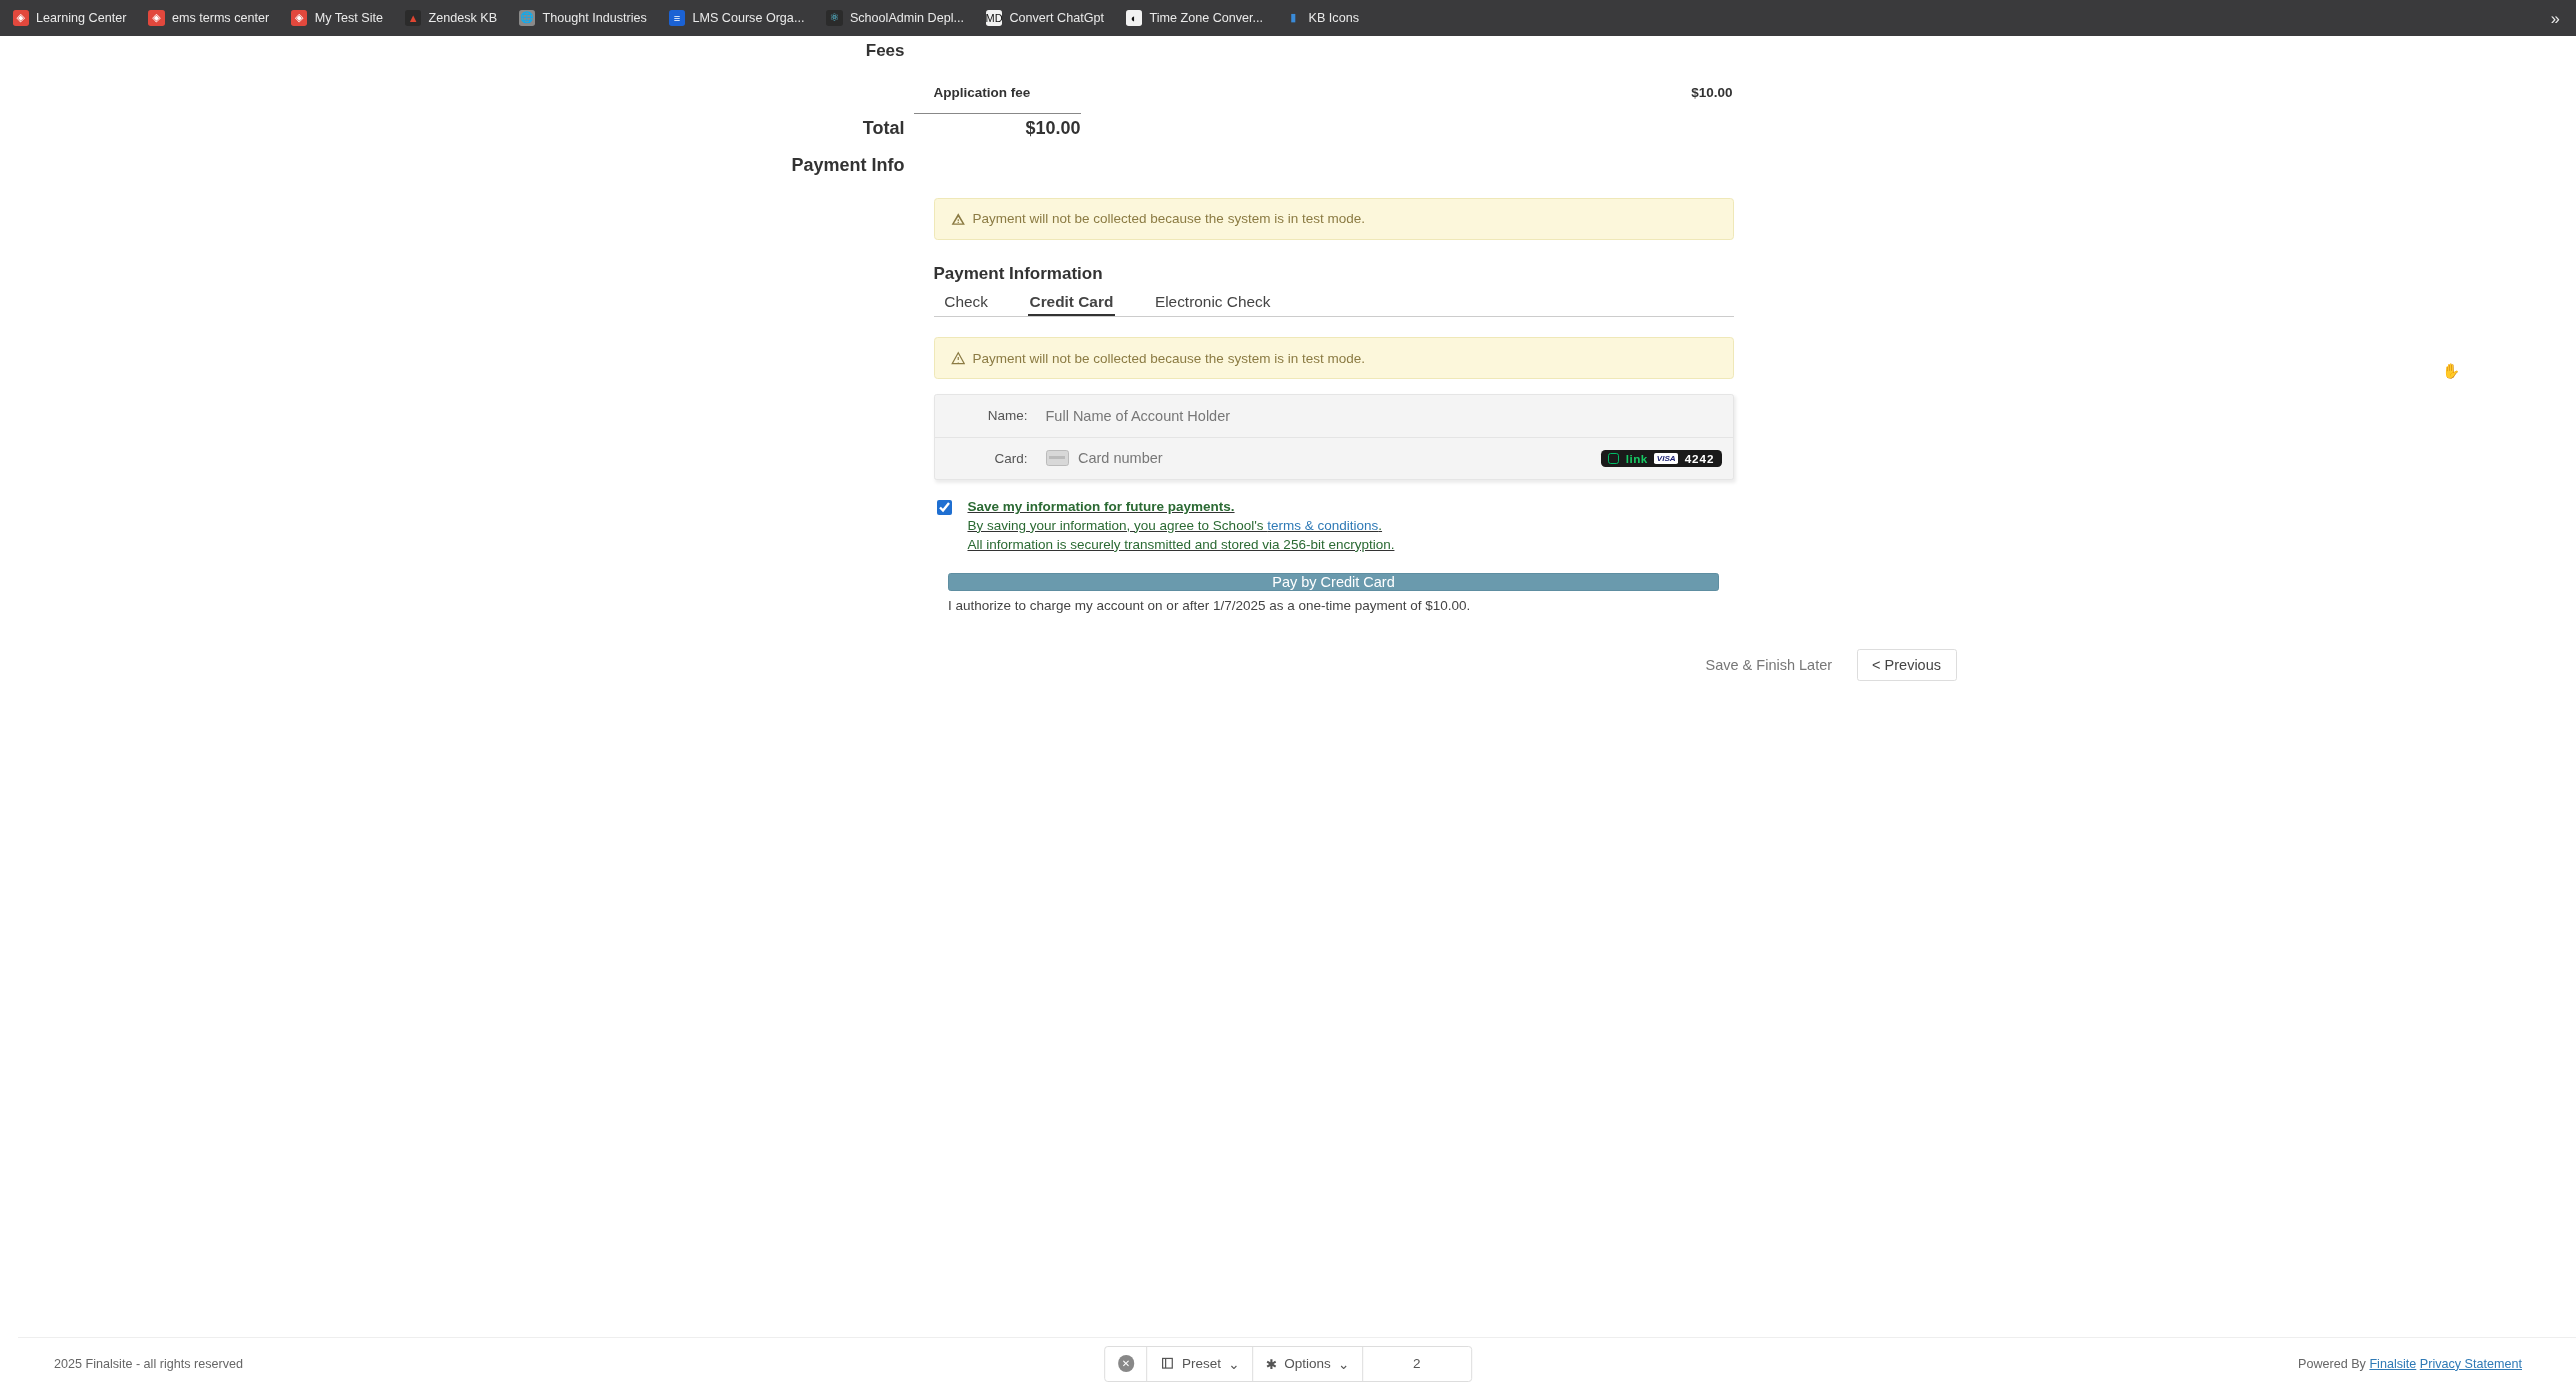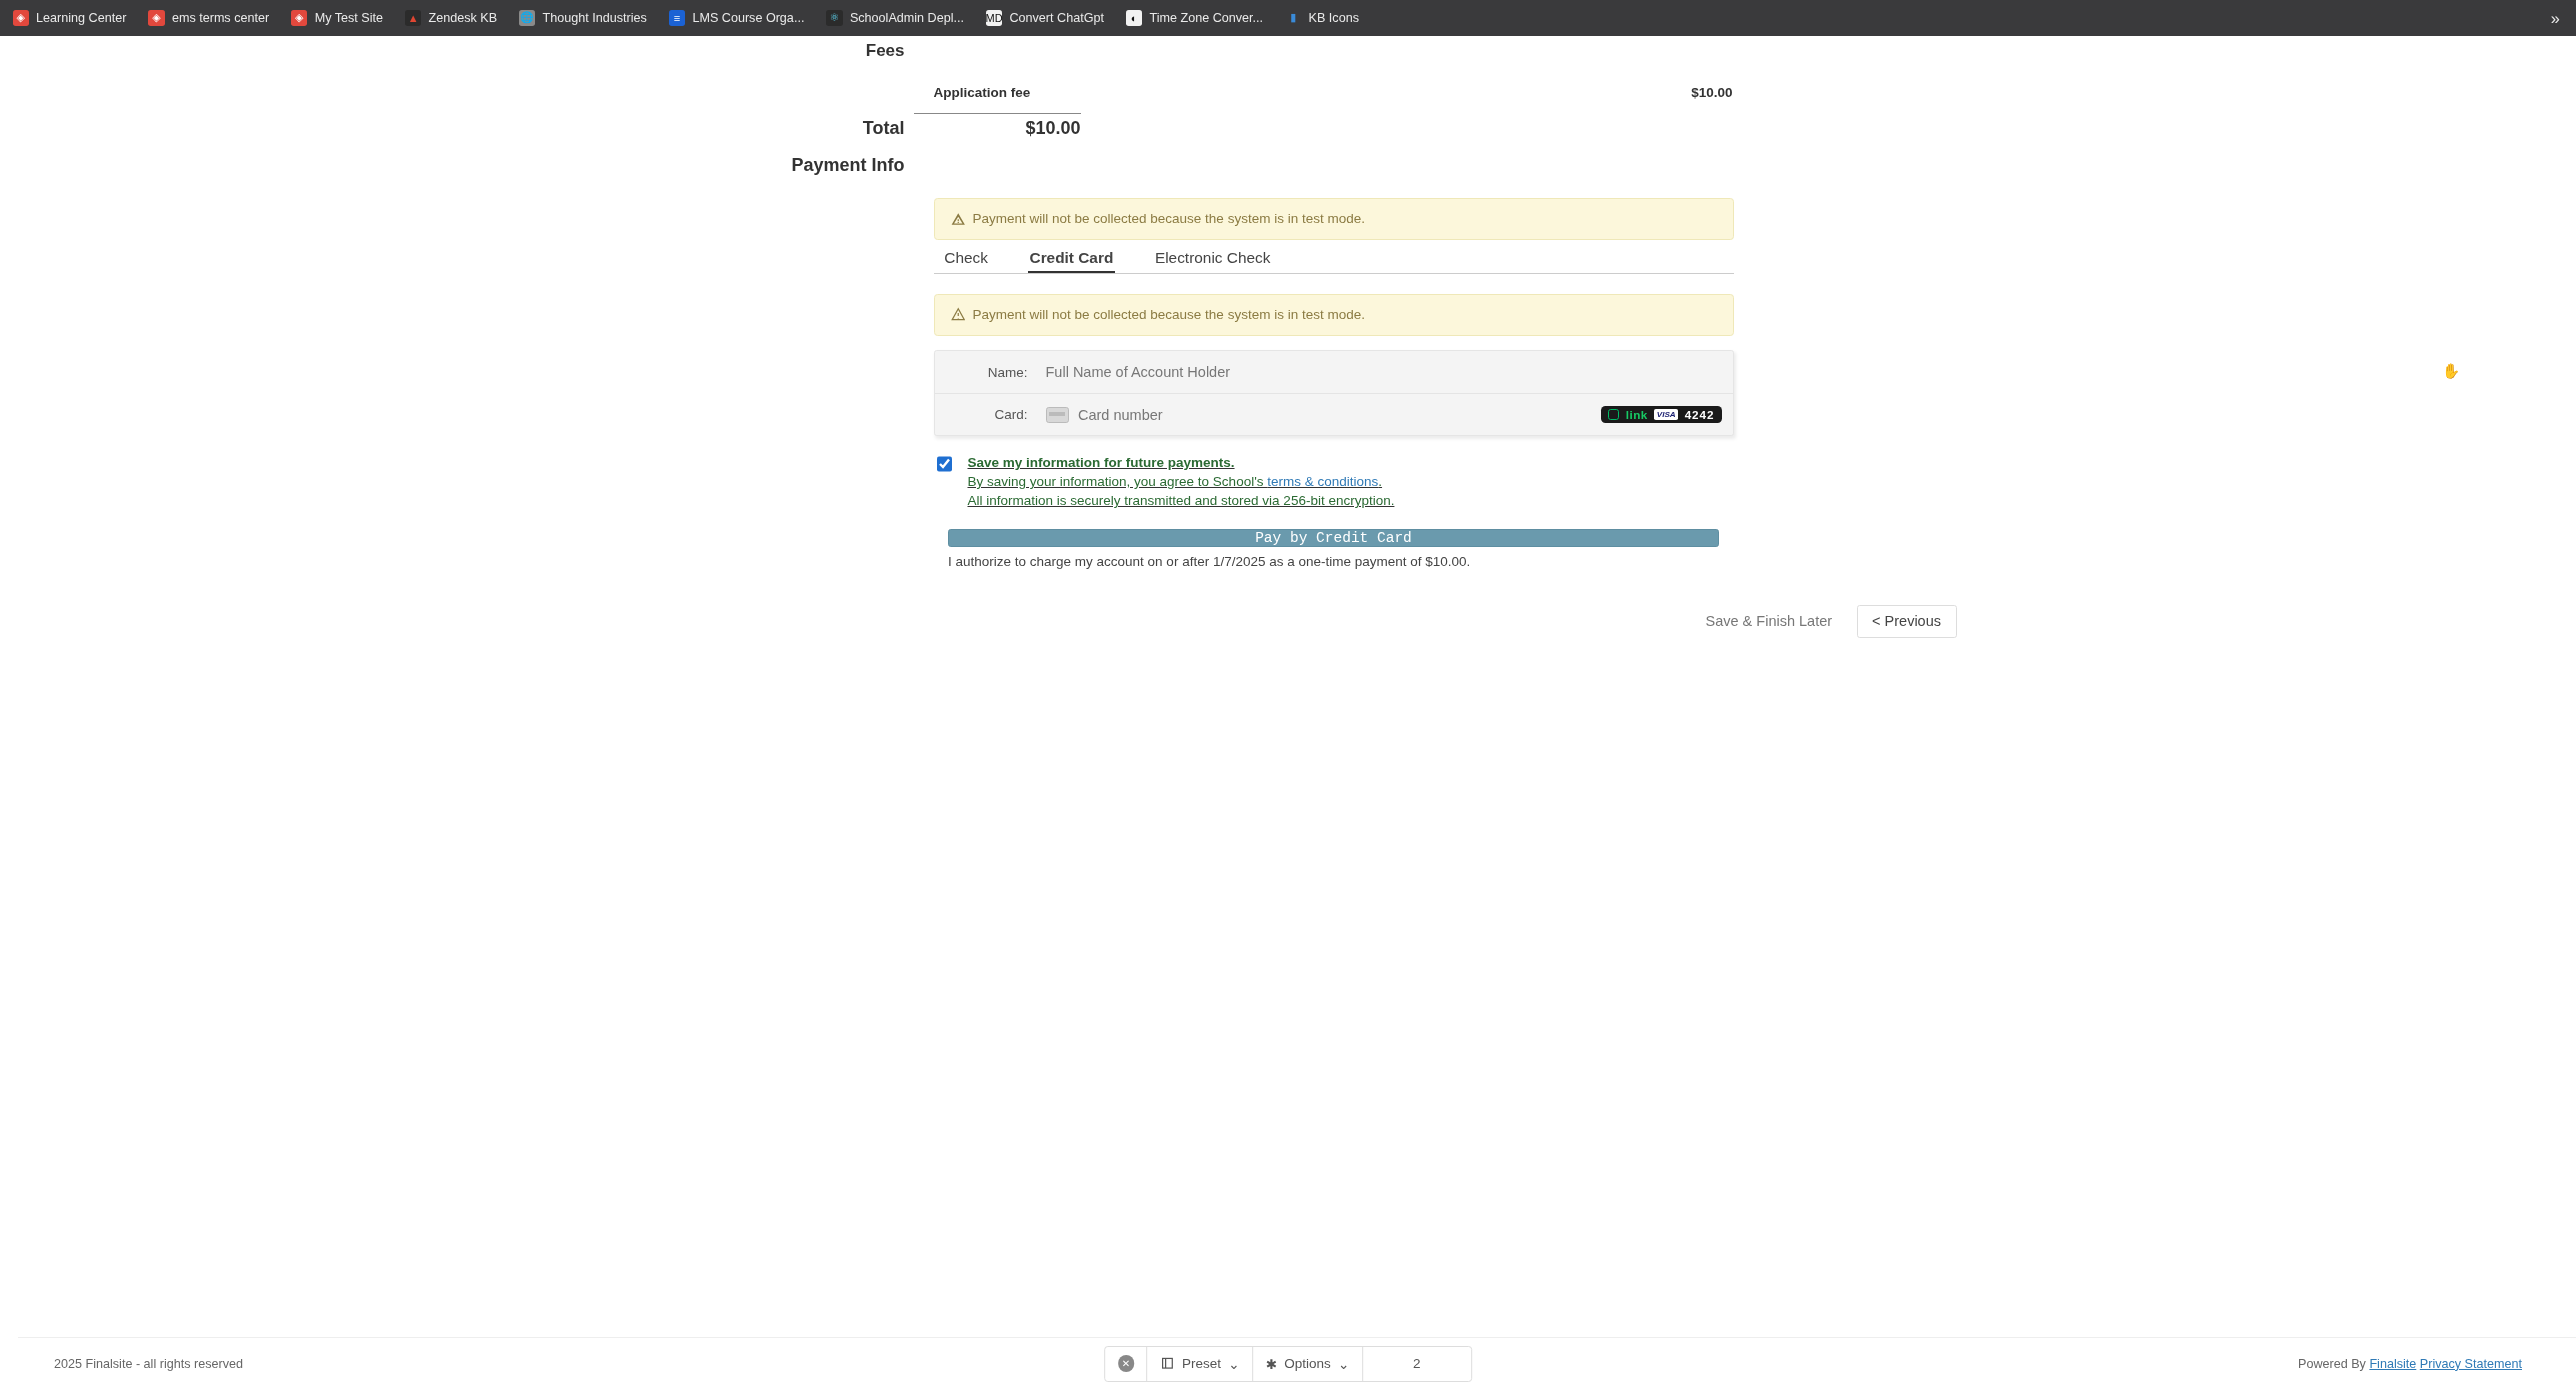--- a/index.html
+++ b/index.html
@@ -224,21 +224,20 @@
     width: 771px;
     margin-left: 14.5px;
     background: #6a9aad;
     border: 0.9px solid #5e8ea1;
     color: #fff;
     font-size: 14.5px;
     padding: 0 0;
     border-radius: 2.7px;
     cursor: pointer;
     text-align: center;
-    font-family: Liberation Mono, monospace;
   }
   .auth-text {
     margin-left: 14.5px;
     margin-top: 7.2px;
     font-size: 13.5px;
     color: #444;
   }
 
   .nav-buttons {
     display:flex;
@@ -381,20 +380,21 @@
 
       
       <div class="alert alert-1">
         <svg class="warn-icon" viewBox="0 0 24 24" fill="#8b7b43">
             <path d="M12 2 1 21h22L12 2zm0 6 7 11H5l7-11zm-1 4v3h2v-3h-2zm0 4v2h2v-2h-2z"></path>
           </svg>
         <span>Payment will not be collected because the system is in test mode.</span>
       </div>
 
       
+      <div class="pay-heading">Payment Information</div>
 
       
       <div class="tabs">
         <div class="tab">Check</div>
         <div class="tab active">Credit Card</div>
         <div class="tab">Electronic Check</div>
       </div>
 
       
       <div class="alert alert-2">

